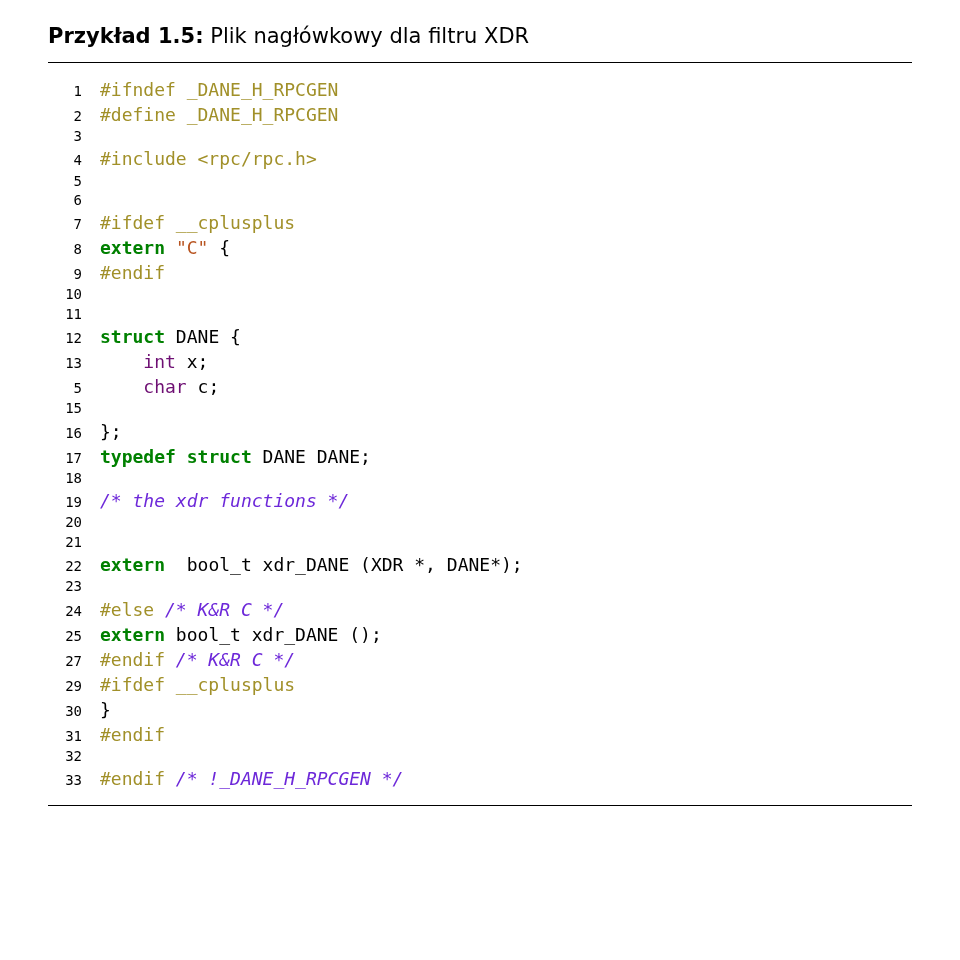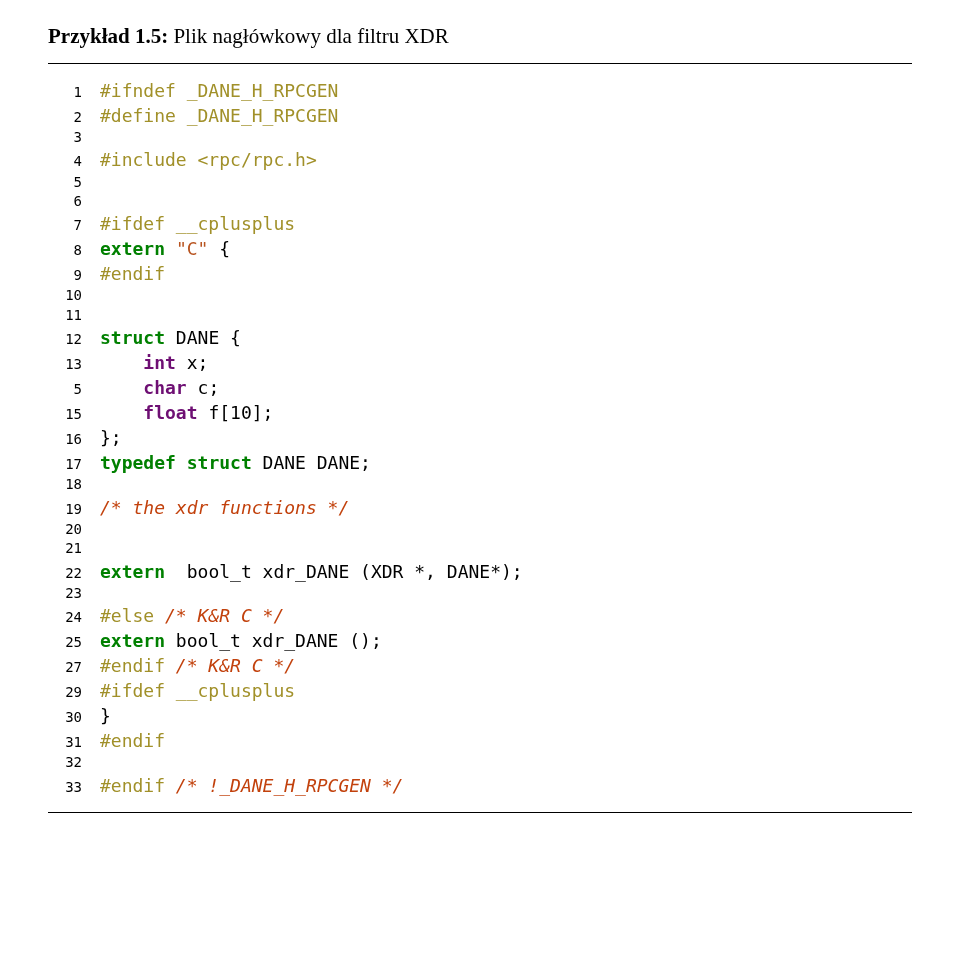--- a/index.html
+++ b/index.html
@@ -12,21 +12,20 @@
     color: #000;
   }
   .page {
     padding: 24px 48px 24px 48px;
     box-sizing: border-box;
   }
   .title {
     font-size: 21px;
     margin: 0 0 14px 0;
     font-weight: 400;
-    font-family: Liberation Serif, serif;
   }
   .title b {
     font-weight: 700;
   }
   hr.rule {
     border: none;
     border-top: 1px solid #000;
     margin: 0;
   }
   .code-block {
@@ -44,23 +43,23 @@
     display: inline-block;
     width: 34px;
     text-align: right;
     color: #000;
     font-size: 14px;
     margin-right: 18px;
     flex-shrink: 0;
   }
   .tok-pre   { color: #a19029; text-align: center; }   
   .tok-kw    { color: #008000; font-weight: 700; } 
-  .tok-type  { color: #6e0f73; font-weight: bold; }   
+  .tok-type  { color: #6e0f73; }   
   .tok-str   { color: #b85420; }   
-  .tok-cmt   { color: #c2410c; font-style: italic; } 
+  .tok-cmt   { color: #6d28d9; font-style: italic; } 
   .tok-txt   { color: #000; }
 </style>
 </head>
 <body>
 
 <div class="page">
 
   <p class="title">
     <b>Przykład 1.5:</b>
     <span>Plik nagłówkowy dla filtru XDR</span>
@@ -76,21 +75,21 @@
       <div class="code-line"><span class="ln">5</span><span></span></div>
       <div class="code-line"><span class="ln">6</span><span></span></div>
       <div class="code-line"><span class="ln">7</span><span><span class="tok-pre">#ifdef __cplusplus</span></span></div>
       <div class="code-line"><span class="ln">8</span><span><span class="tok-kw">extern</span><span class="tok-txt"> </span><span class="tok-str">"C"</span><span class="tok-txt"> {</span></span></div>
       <div class="code-line"><span class="ln">9</span><span><span class="tok-pre">#endif</span></span></div>
       <div class="code-line"><span class="ln">10</span><span></span></div>
       <div class="code-line"><span class="ln">11</span><span></span></div>
       <div class="code-line"><span class="ln">12</span><span><span class="tok-kw">struct</span><span class="tok-txt"> DANE {</span></span></div>
       <div class="code-line"><span class="ln">13</span><span><span class="tok-txt">    </span><span class="tok-type">int</span><span class="tok-txt"> x;</span></span></div>
       <div class="code-line"><span class="ln">5</span><span><span class="tok-txt">    </span><span class="tok-type">char</span><span class="tok-txt"> c;</span></span></div>
-      <div class="code-line"><span class="ln">15</span><span><span class="tok-txt">    </span><span class="tok-type">float</span><span class="tok-txt"> f[10];</span></span></div>
+      <div class="code-line"><span class="ln">15</span></div>
       <div class="code-line"><span class="ln">16</span><span><span class="tok-txt">};</span></span></div>
       <div class="code-line"><span class="ln">17</span><span><span class="tok-kw">typedef</span><span class="tok-txt"> </span><span class="tok-kw">struct</span><span class="tok-txt"> DANE DANE;</span></span></div>
       <div class="code-line"><span class="ln">18</span><span></span></div>
       <div class="code-line"><span class="ln">19</span><span><span class="tok-cmt">/* the xdr functions */</span></span></div>
       <div class="code-line"><span class="ln">20</span><span></span></div>
       <div class="code-line"><span class="ln">21</span></div>
       <div class="code-line"><span class="ln">22</span><span><span class="tok-kw">extern</span><span class="tok-txt">  bool_t xdr_DANE (XDR *, DANE*);</span></span></div>
       <div class="code-line"><span class="ln">23</span><span></span></div>
       <div class="code-line"><span class="ln">24</span><span><span class="tok-pre">#else </span><span class="tok-cmt">/* K&amp;R C */</span></span></div>
       <div class="code-line"><span class="ln">25</span><span><span class="tok-kw">extern</span><span class="tok-txt"> bool_t xdr_DANE ();</span></span></div>

